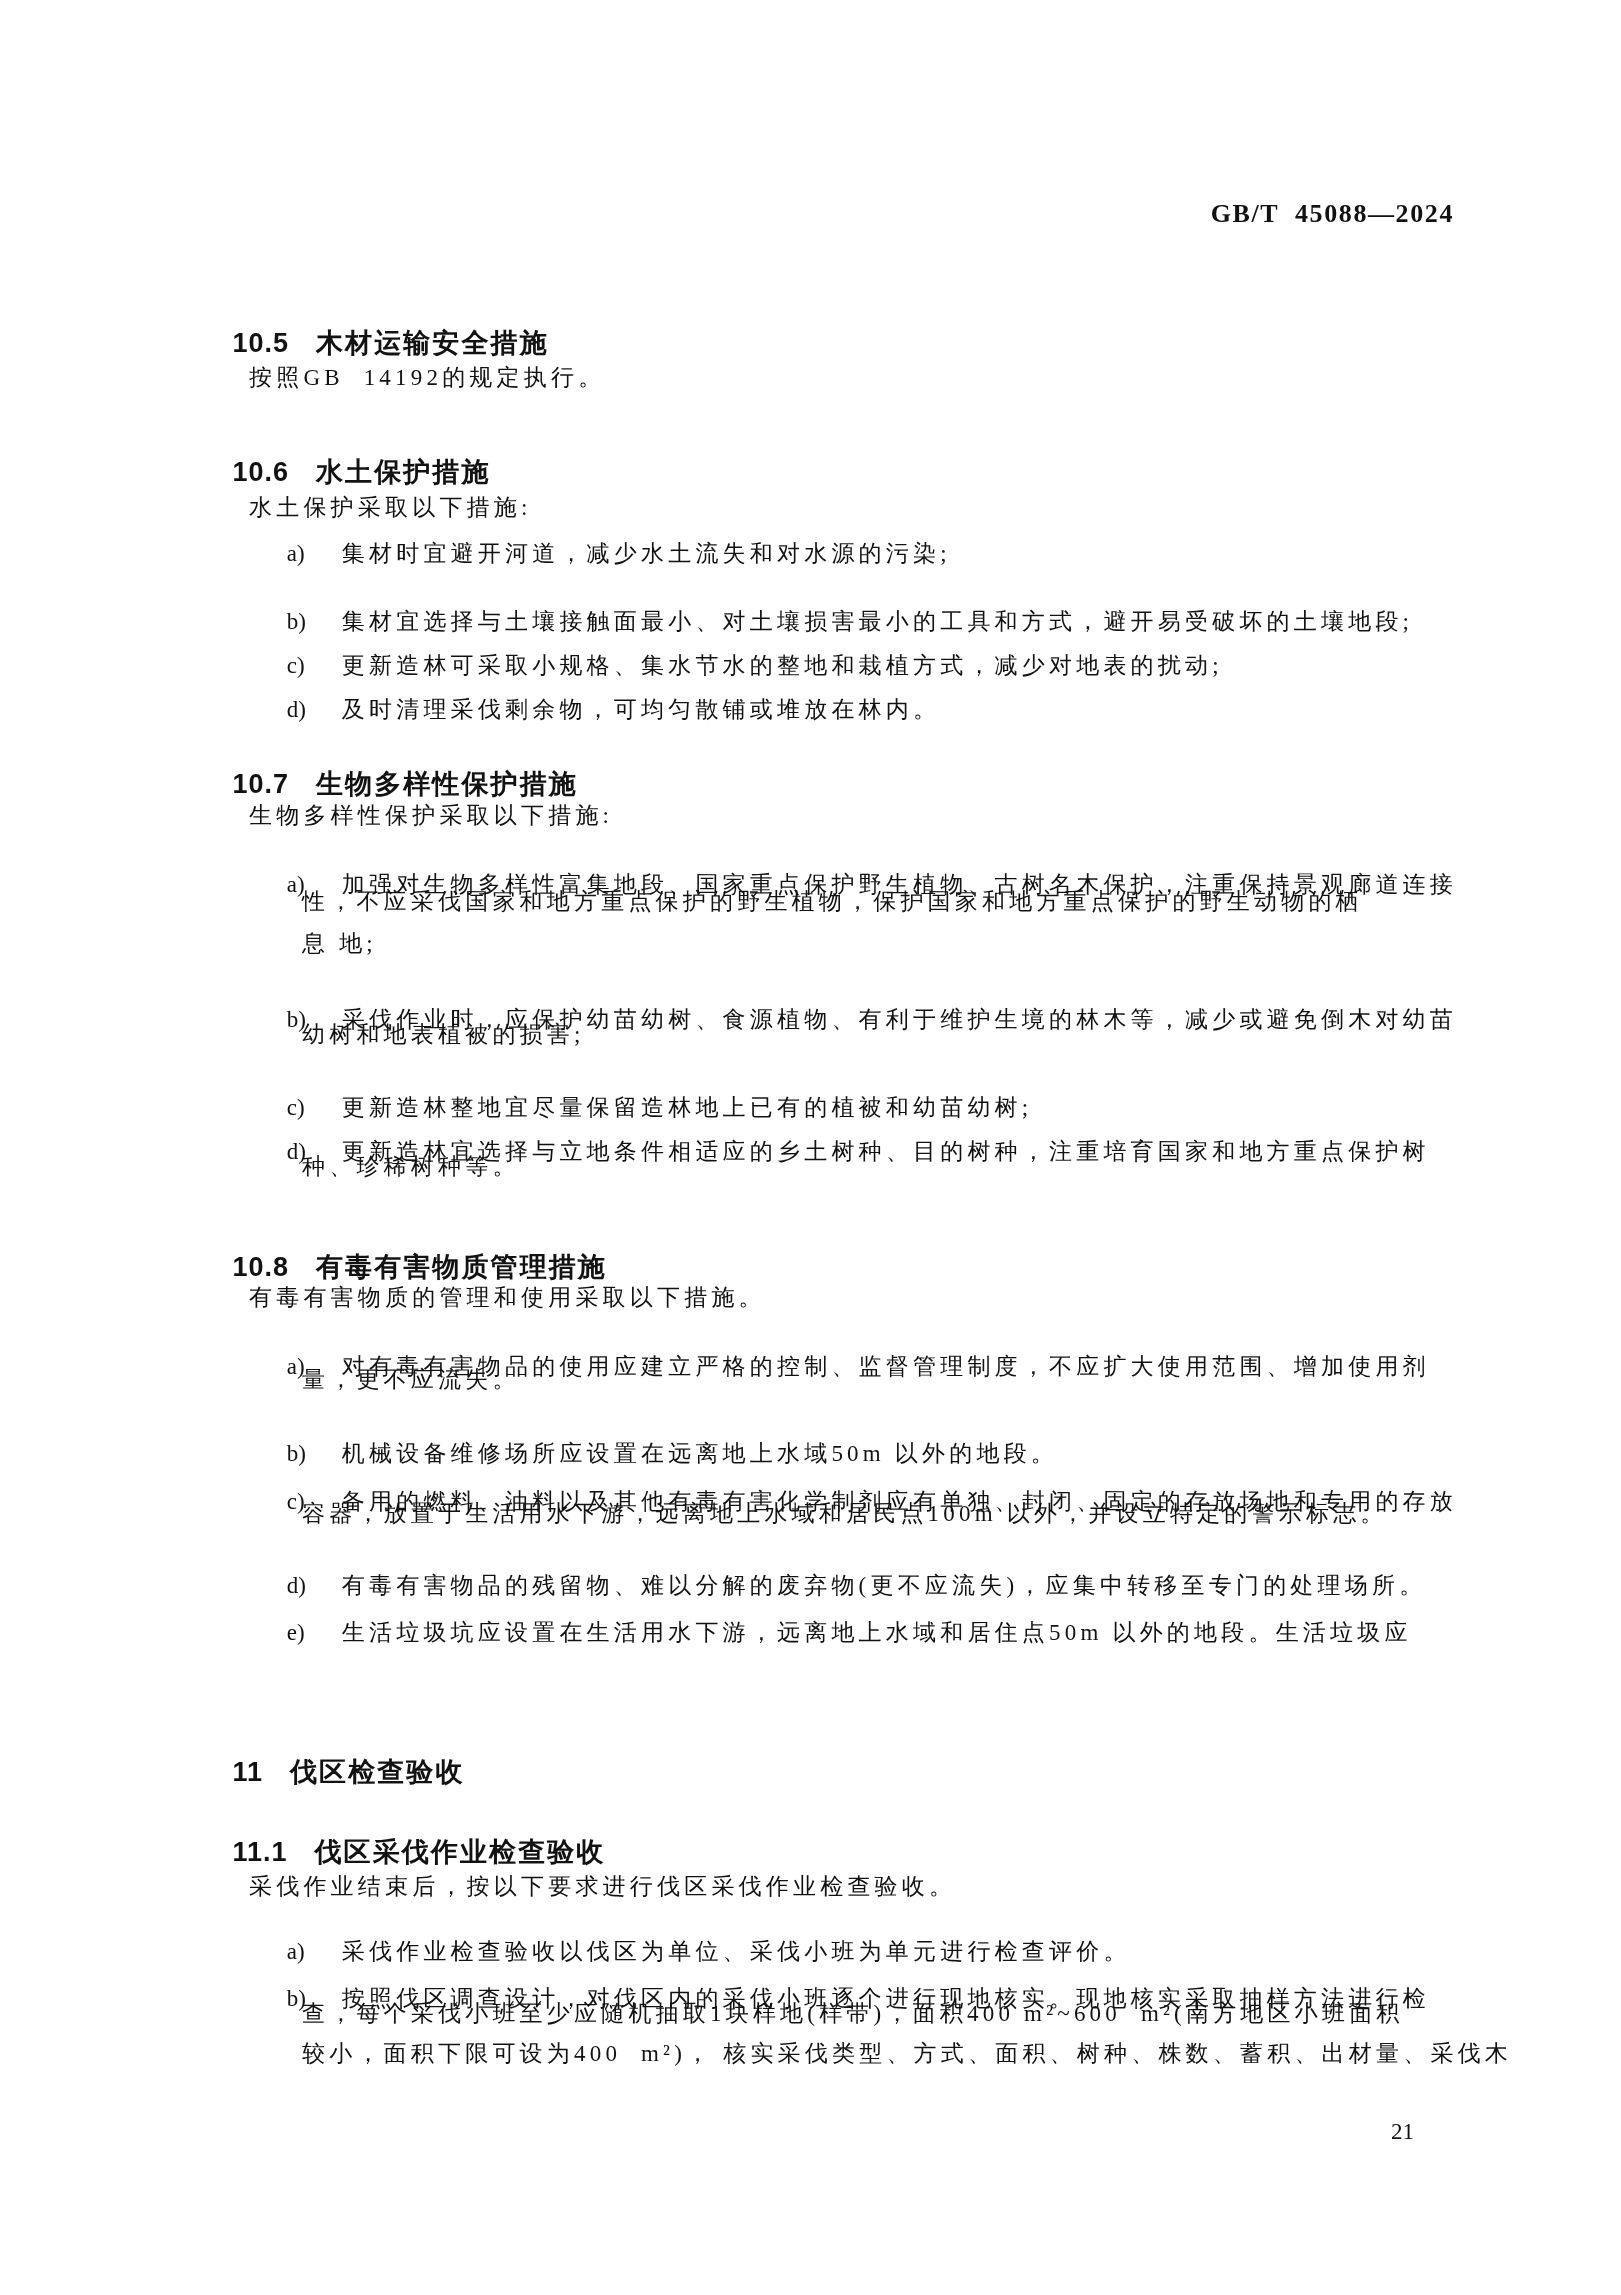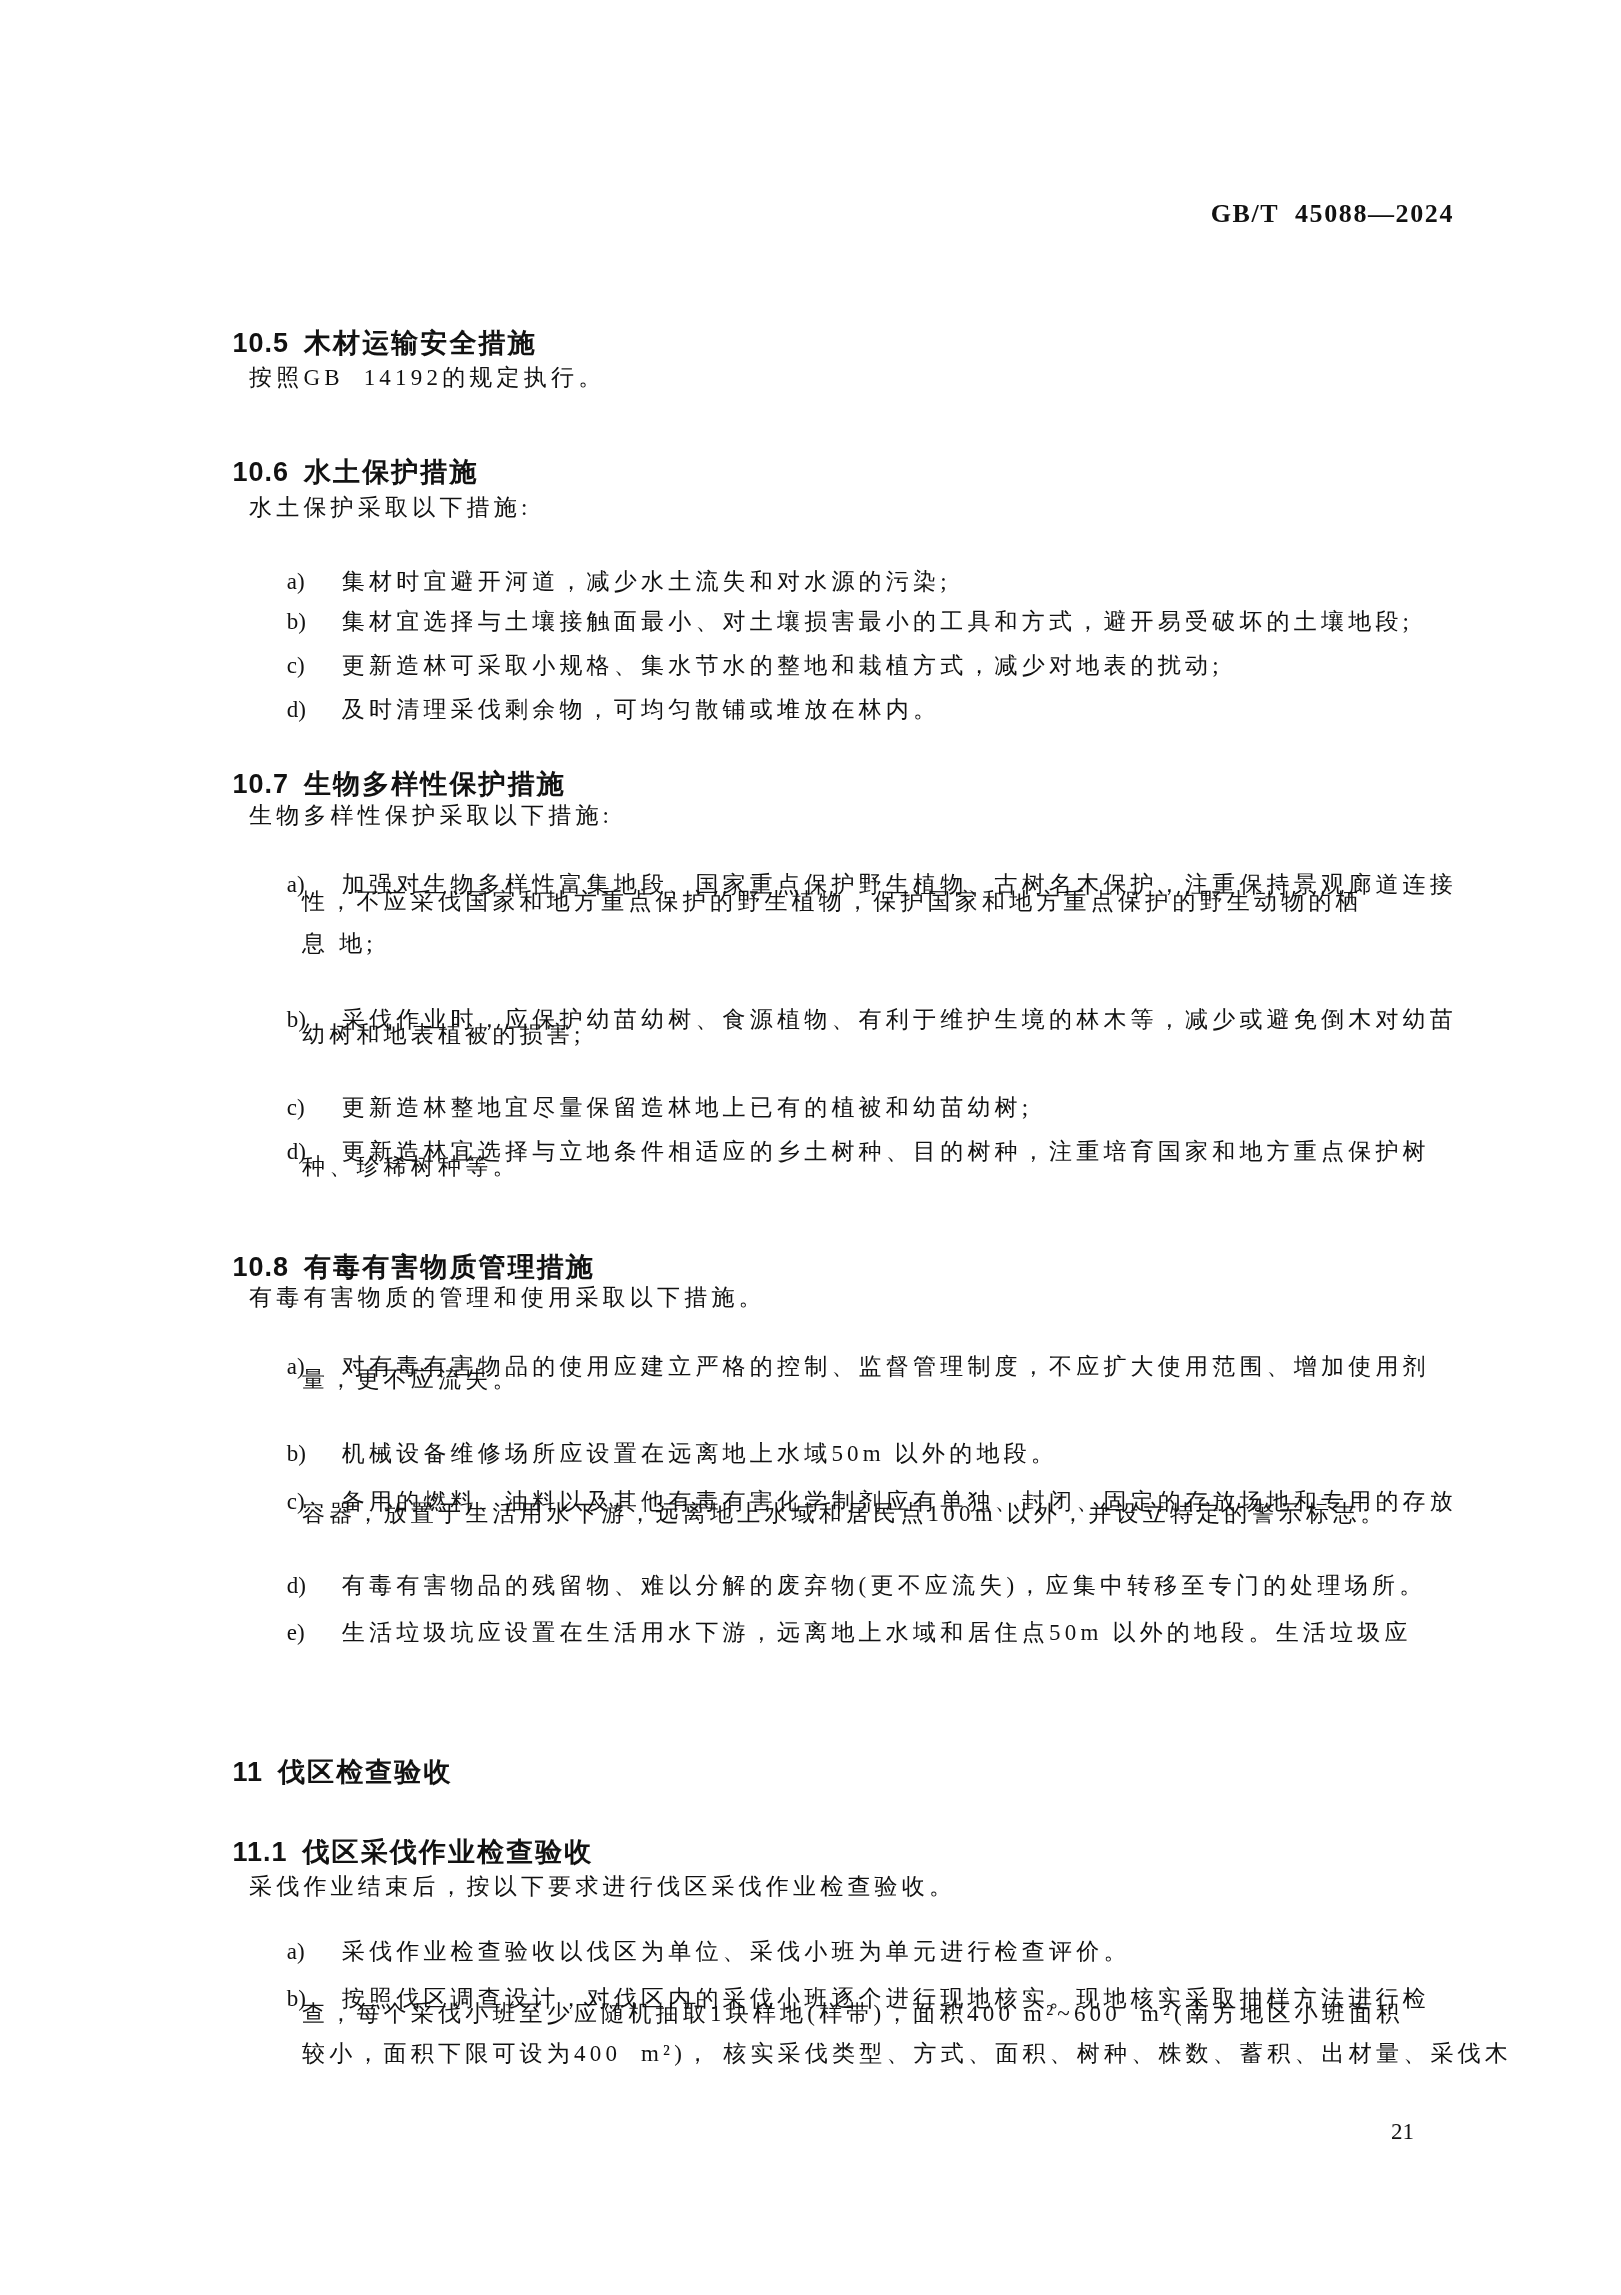--- a/index.html
+++ b/index.html
@@ -23,21 +23,21 @@
   }
   .heading {
     position: absolute;
     left: 194px;
     font-family: "Liberation Sans", "DejaVu Sans", sans-serif;
     font-weight: 700;
     font-size: 27px;
     letter-spacing: 2.1px;
     white-space: pre;
   }
-  .h-num { display: inline-block; margin-right: 15px; letter-spacing: 1px; }
+  .h-num { display: inline-block; margin-right: 27px; letter-spacing: 1px; }
   .body-line {
     position: absolute;
     left: 247px;
     font-family: "Liberation Serif", "DejaVu Serif", serif;
     font-size: 23px;
     letter-spacing: 4.2px;
     white-space: pre;
   }
   .indent { left: 249px; }
   .cont { left: 302px; }
@@ -64,21 +64,21 @@
 
   <div class="heading" style="top:294px">
     <span class="h-num">10.5</span><span>木材运输安全措施</span>
   </div>
   <div class="body-line indent" style="top:362px">按照GB  14192的规定执行。</div>
 
   <div class="heading" style="top:423px">
     <span class="h-num">10.6</span><span>水土保护措施</span>
   </div>
   <div class="body-line indent" style="top:492px">水土保护采取以下措施:</div>
-  <div class="body-line" style="top:540px">
+  <div class="body-line" style="top:512px">
     <span class="li-label">a)</span><span>集材时宜避开河道，减少水土流失和对水源的污染;</span>
   </div>
   <div class="body-line" style="top:580px">
     <span class="li-label">b)</span><span>集材宜选择与土壤接触面最小、对土壤损害最小的工具和方式，避开易受破坏的土壤地段;</span>
   </div>
   <div class="body-line" style="top:624px">
     <span class="li-label">c)</span><span>更新造林可采取小规格、集水节水的整地和栽植方式，减少对地表的扰动;</span>
   </div>
   <div class="body-line" style="top:668px">
     <span class="li-label">d)</span><span>及时清理采伐剩余物，可均匀散铺或堆放在林内。</span>

